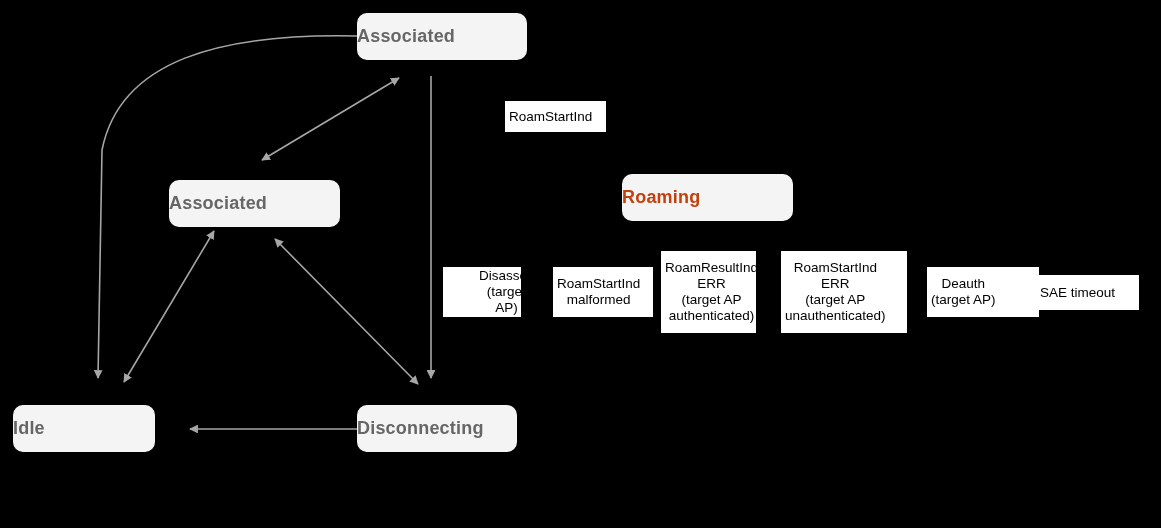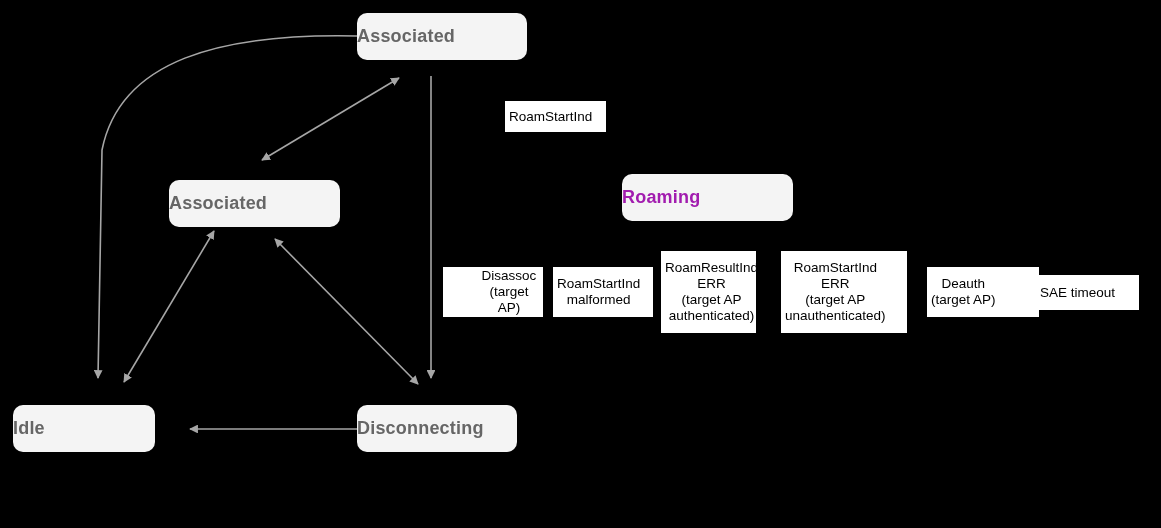--- a/index.html
+++ b/index.html
@@ -23,21 +23,21 @@
     border-radius: 10px;
     display: flex;
     align-items: center;
     justify-content: flex-start;
     font-size: 18px;
     font-weight: bold;
     letter-spacing: 0.2px;
     box-sizing: border-box;
   }
   .state-node.gray-label { color: #666666; }
-  .state-node.dark-label { color: #a21caf; }
+  .state-node.dark-label { color: #c2410c; }
   .event-box {
     position: absolute;
     background: #ffffff;
     color: #000000;
     display: flex;
     align-items: center;
     justify-content: flex-start;
     text-align: center;
     font-size: 13.5px;
     line-height: 16px;
@@ -100,21 +100,21 @@
 
   <div class="state-node gray-label" style="left:357px; top:405px; width:160px; height:47px;">
     <span>Disconnecting</span>
   </div>
 
   <div class="event-box" style="left:505px; top:101px; width:101px; height:31px;">
     <span>RoamStartInd</span>
   </div>
 
 
-  <div class="event-box" style="left:443px; top:267px; width:100px; height:50px;padding-left:36px;">
+  <div class="event-box" style="left:443px; top:267px; width:78px; height:50px;padding-left:36px;">
     <span>Disassoc
 (target AP)</span>
   </div>
 
   <div class="event-box" style="left:553px; top:267px; width:100px; height:50px;">
     <span>RoamStartInd
 malformed</span>
   </div>
 
   <div class="event-box" style="left:661px; top:251px; width:95px; height:82px;">

